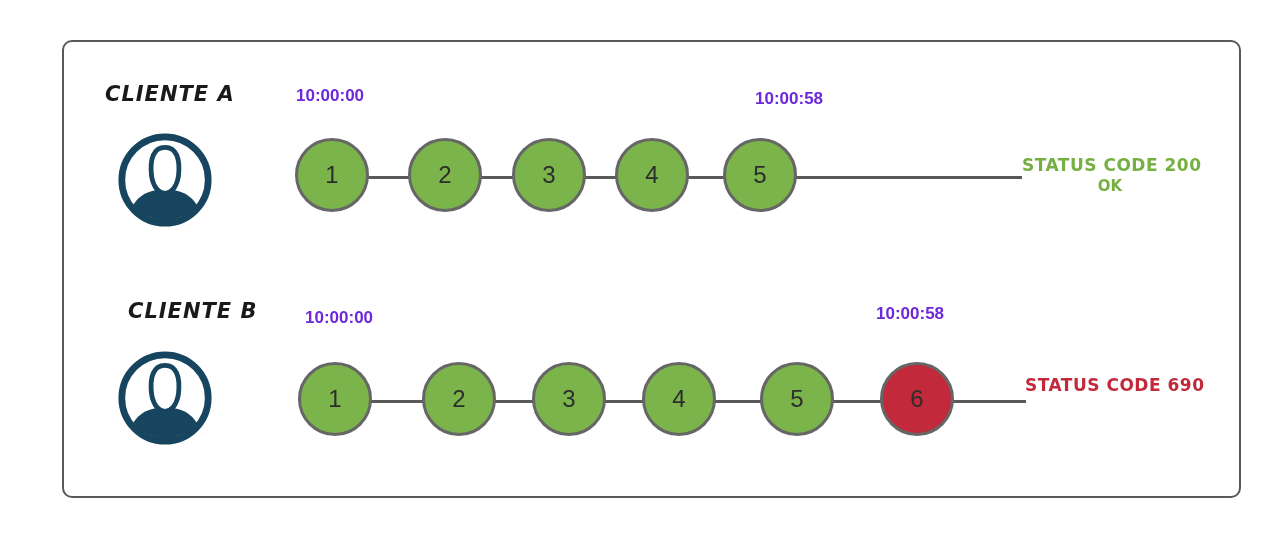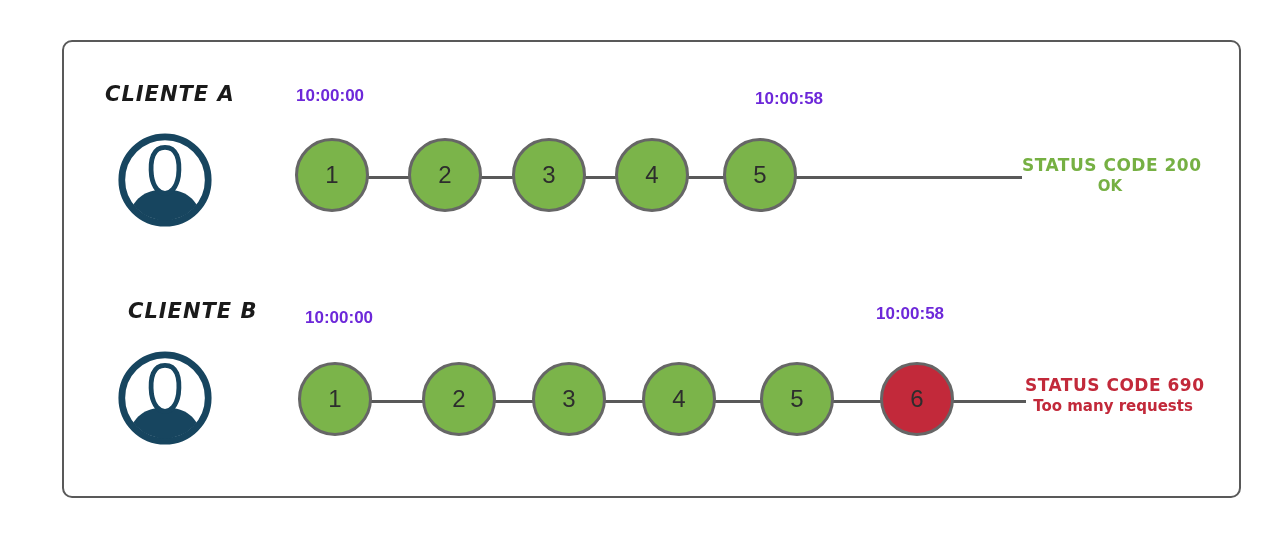--- a/index.html
+++ b/index.html
@@ -149,15 +149,14 @@
 
   <div style="left:298px; top:362px;" data-name="request-circle" class="ok">1</div>
   <div style="left:422px; top:362px;" data-name="request-circle" class="ok">2</div>
   <div style="left:532px; top:362px;" data-name="request-circle" class="ok">3</div>
   <div style="left:642px; top:362px;" data-name="request-circle" class="ok">4</div>
   <div style="left:760px; top:362px;" data-name="request-circle" class="ok">5</div>
   <div style="left:880px; top:362px;" data-name="request-circle" class="blocked">6</div>
 
   <div class="status-block status-red" style="left:1025px; top:374px;" data-name="row-b-status-text">
     <div class="status-line1" data-name="row-b-status-code">STATUS CODE 690</div>
-    <div class="status-line2" data-name="row-b-status-message">Too many requests</div>
   </div>
 </div>
 
 </body></html>

